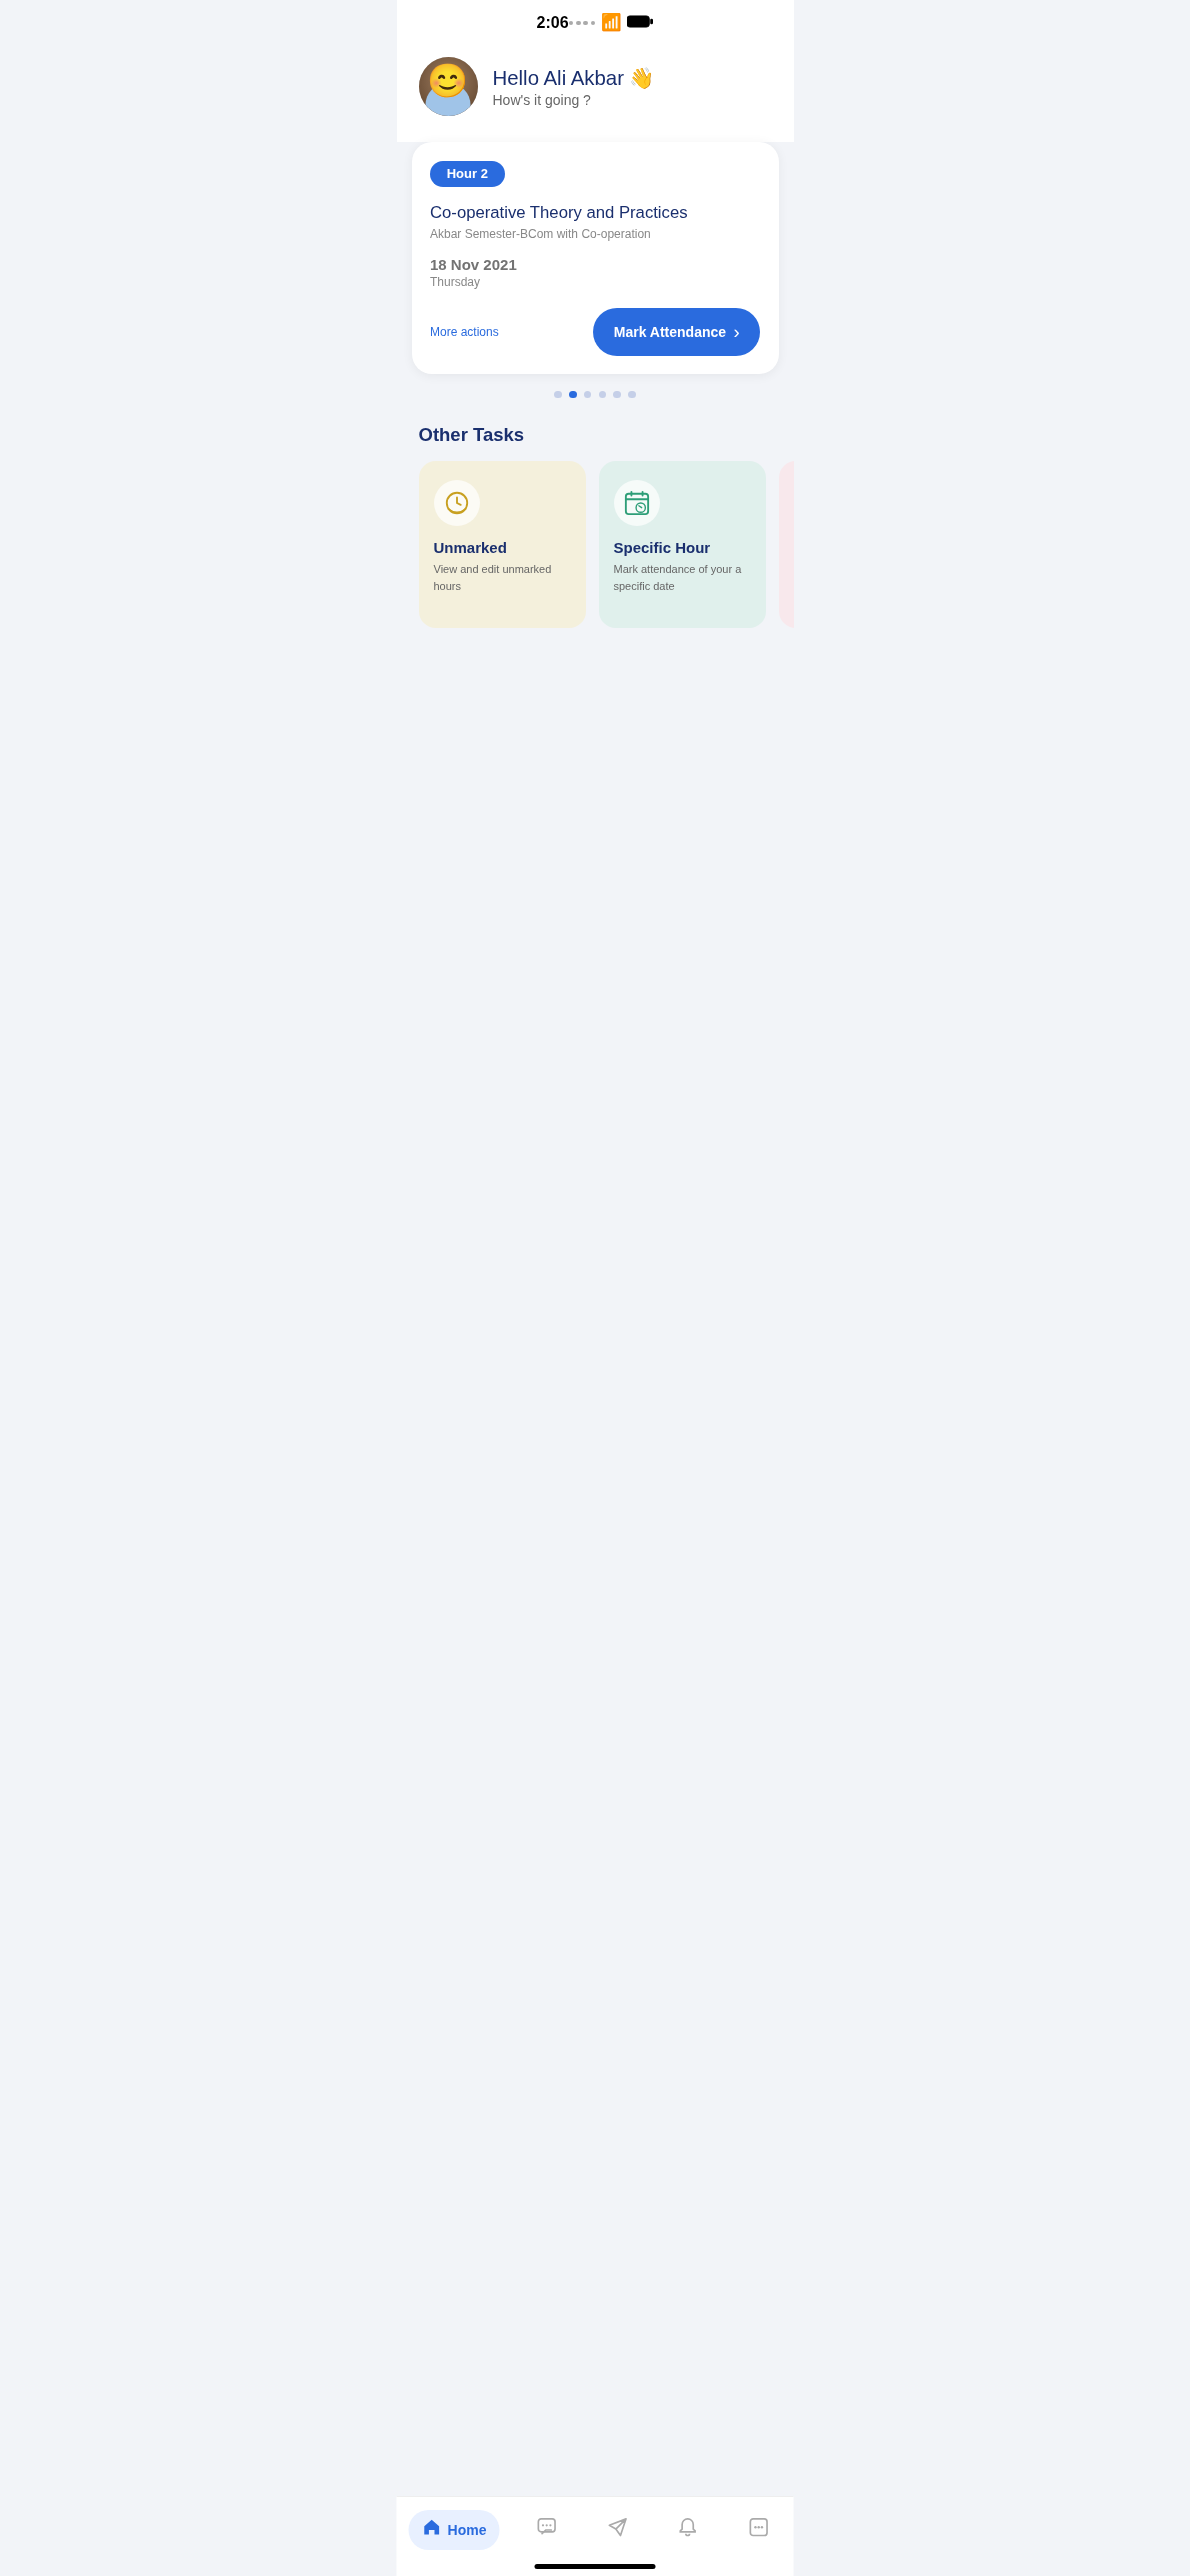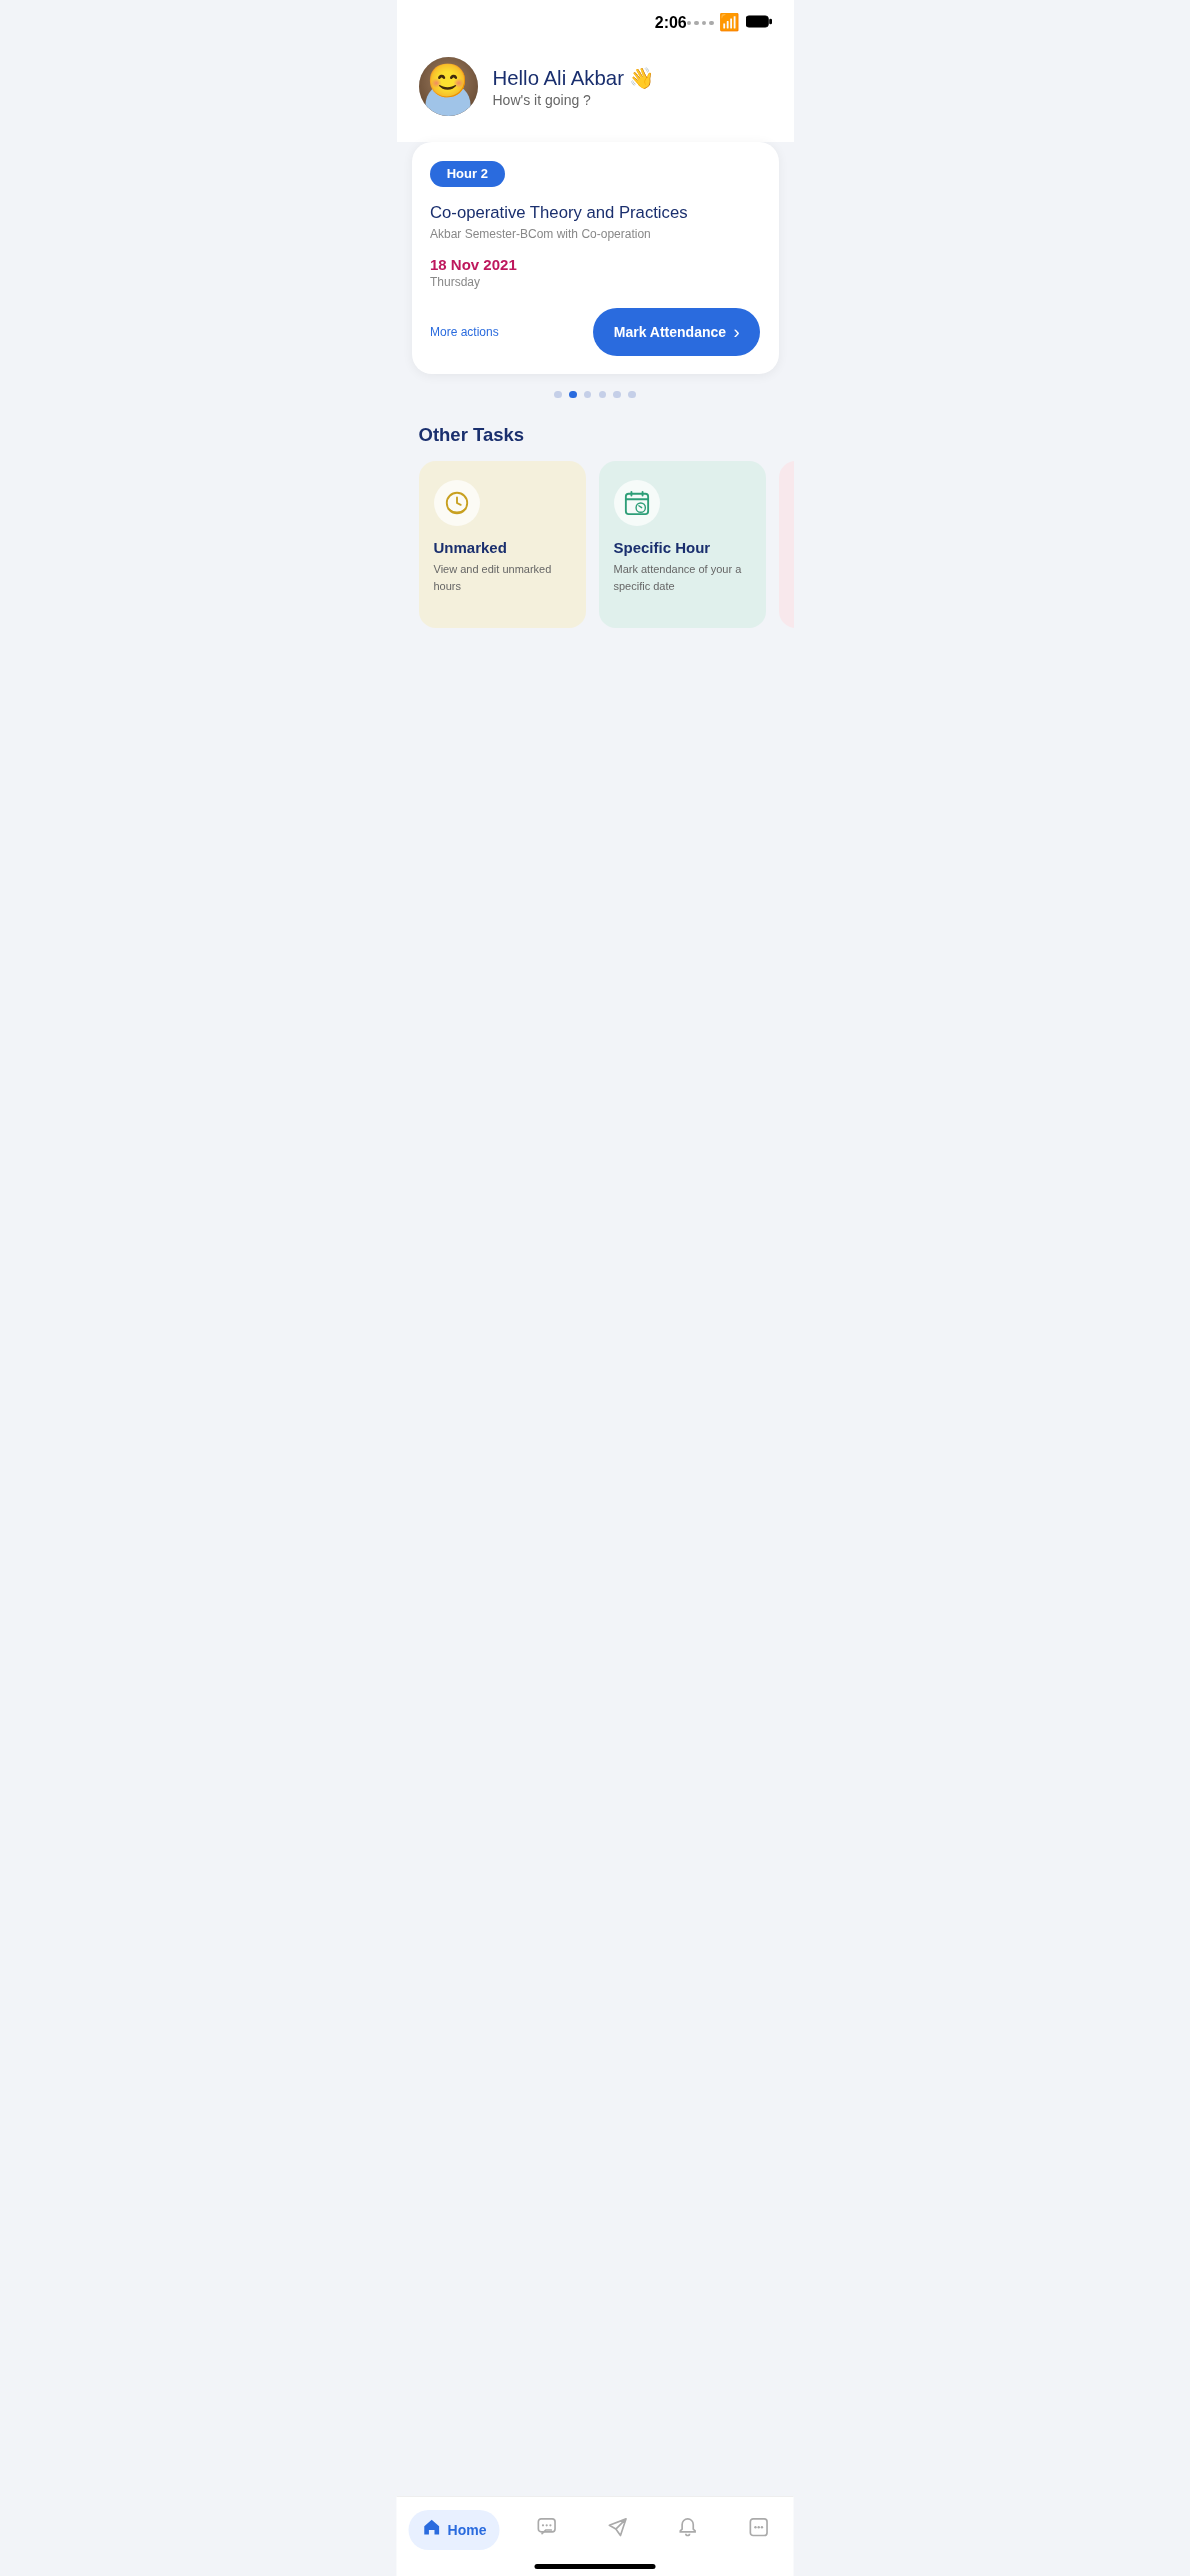--- a/index.html
+++ b/index.html
@@ -11,21 +11,21 @@
       width: 397px;
       min-height: 859px;
       margin: 0 auto;
       overflow-x: hidden;
       position: relative;
     }
 
     
     .status-bar {
       display: flex;
-      justify-content: flex-end;
+      justify-content: center;
       align-items: center;
       padding: 13px 22px 7.4px;
       background: #fff;
     }
     .status-time {
       font-size: 16px;
       font-weight: 700;
       color: #000;
     }
     .status-icons {
@@ -146,21 +146,21 @@
       line-height: 1.3;
     }
     .class-sub {
       font-size: 12px;
       color: #888;
       margin-bottom: 15px;
     }
     .class-date {
       font-size: 15px;
       font-weight: 700;
-      color: #be185d;
+      color: #737373;
       margin-bottom: 1.9px;
     }
     .class-day {
       font-size: 12px;
       color: #888;
       margin-bottom: 18.5px;
     }
     .card-actions {
       display: flex;
       justify-content: space-between;

